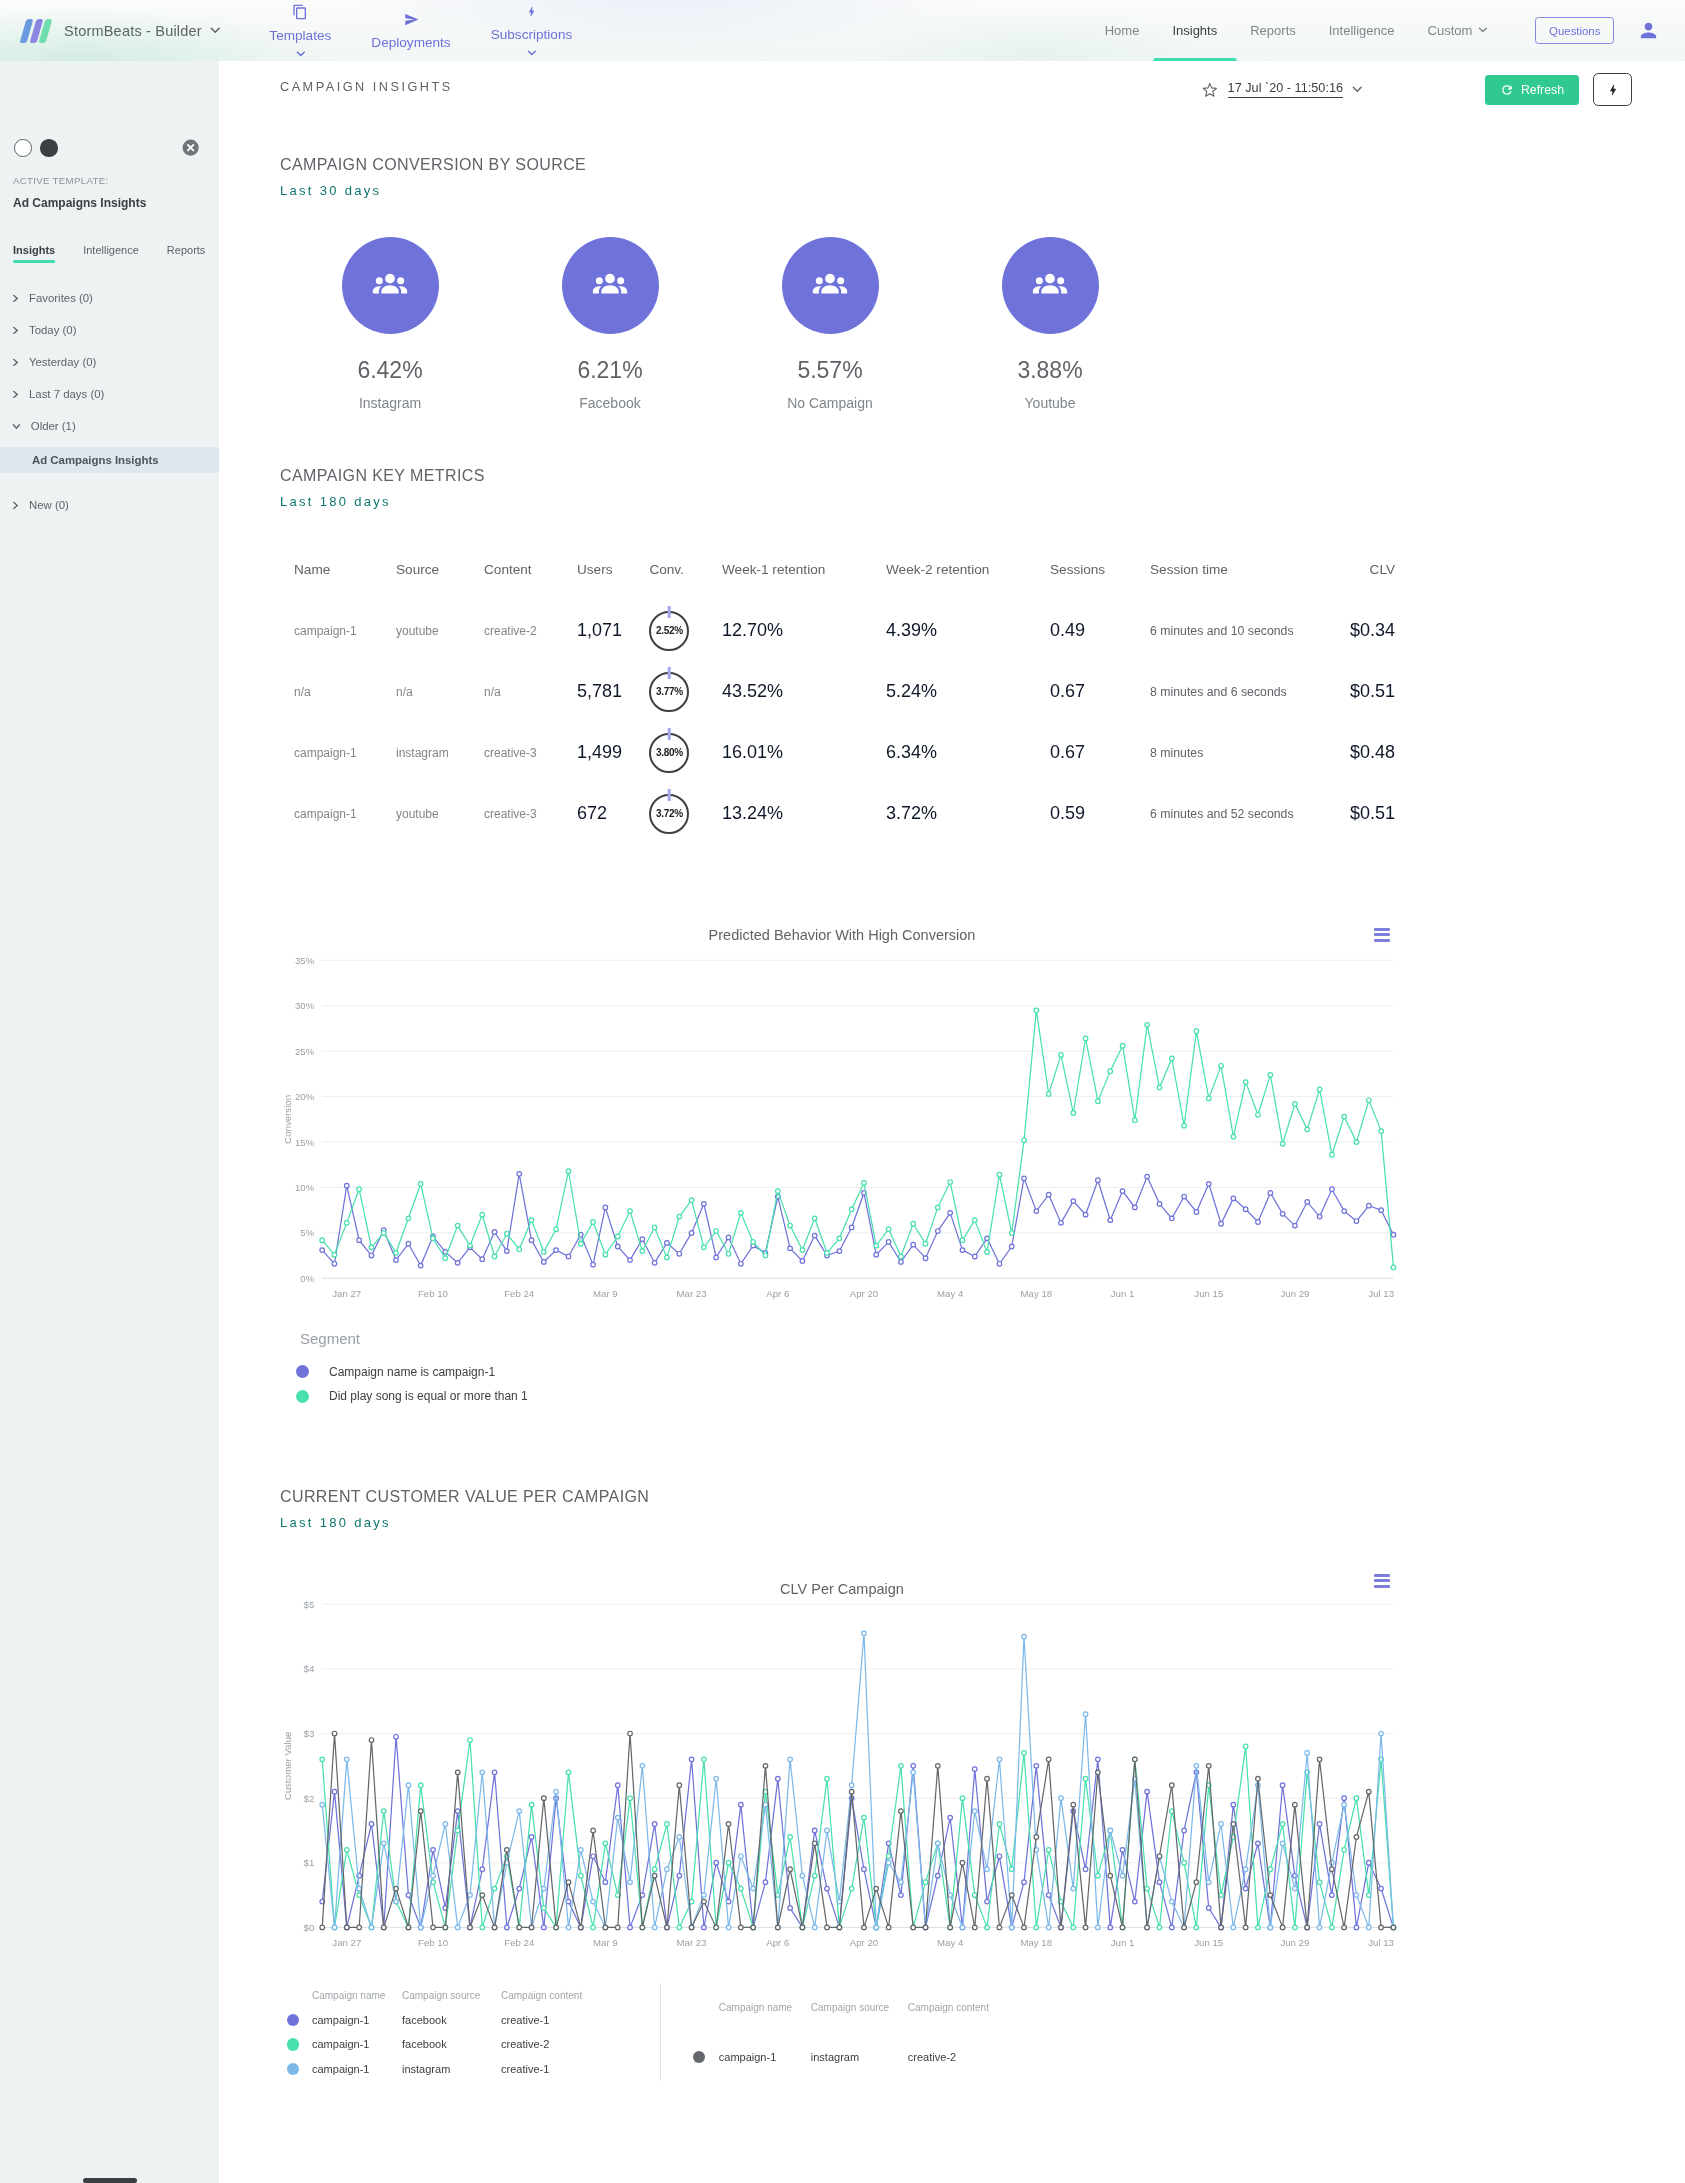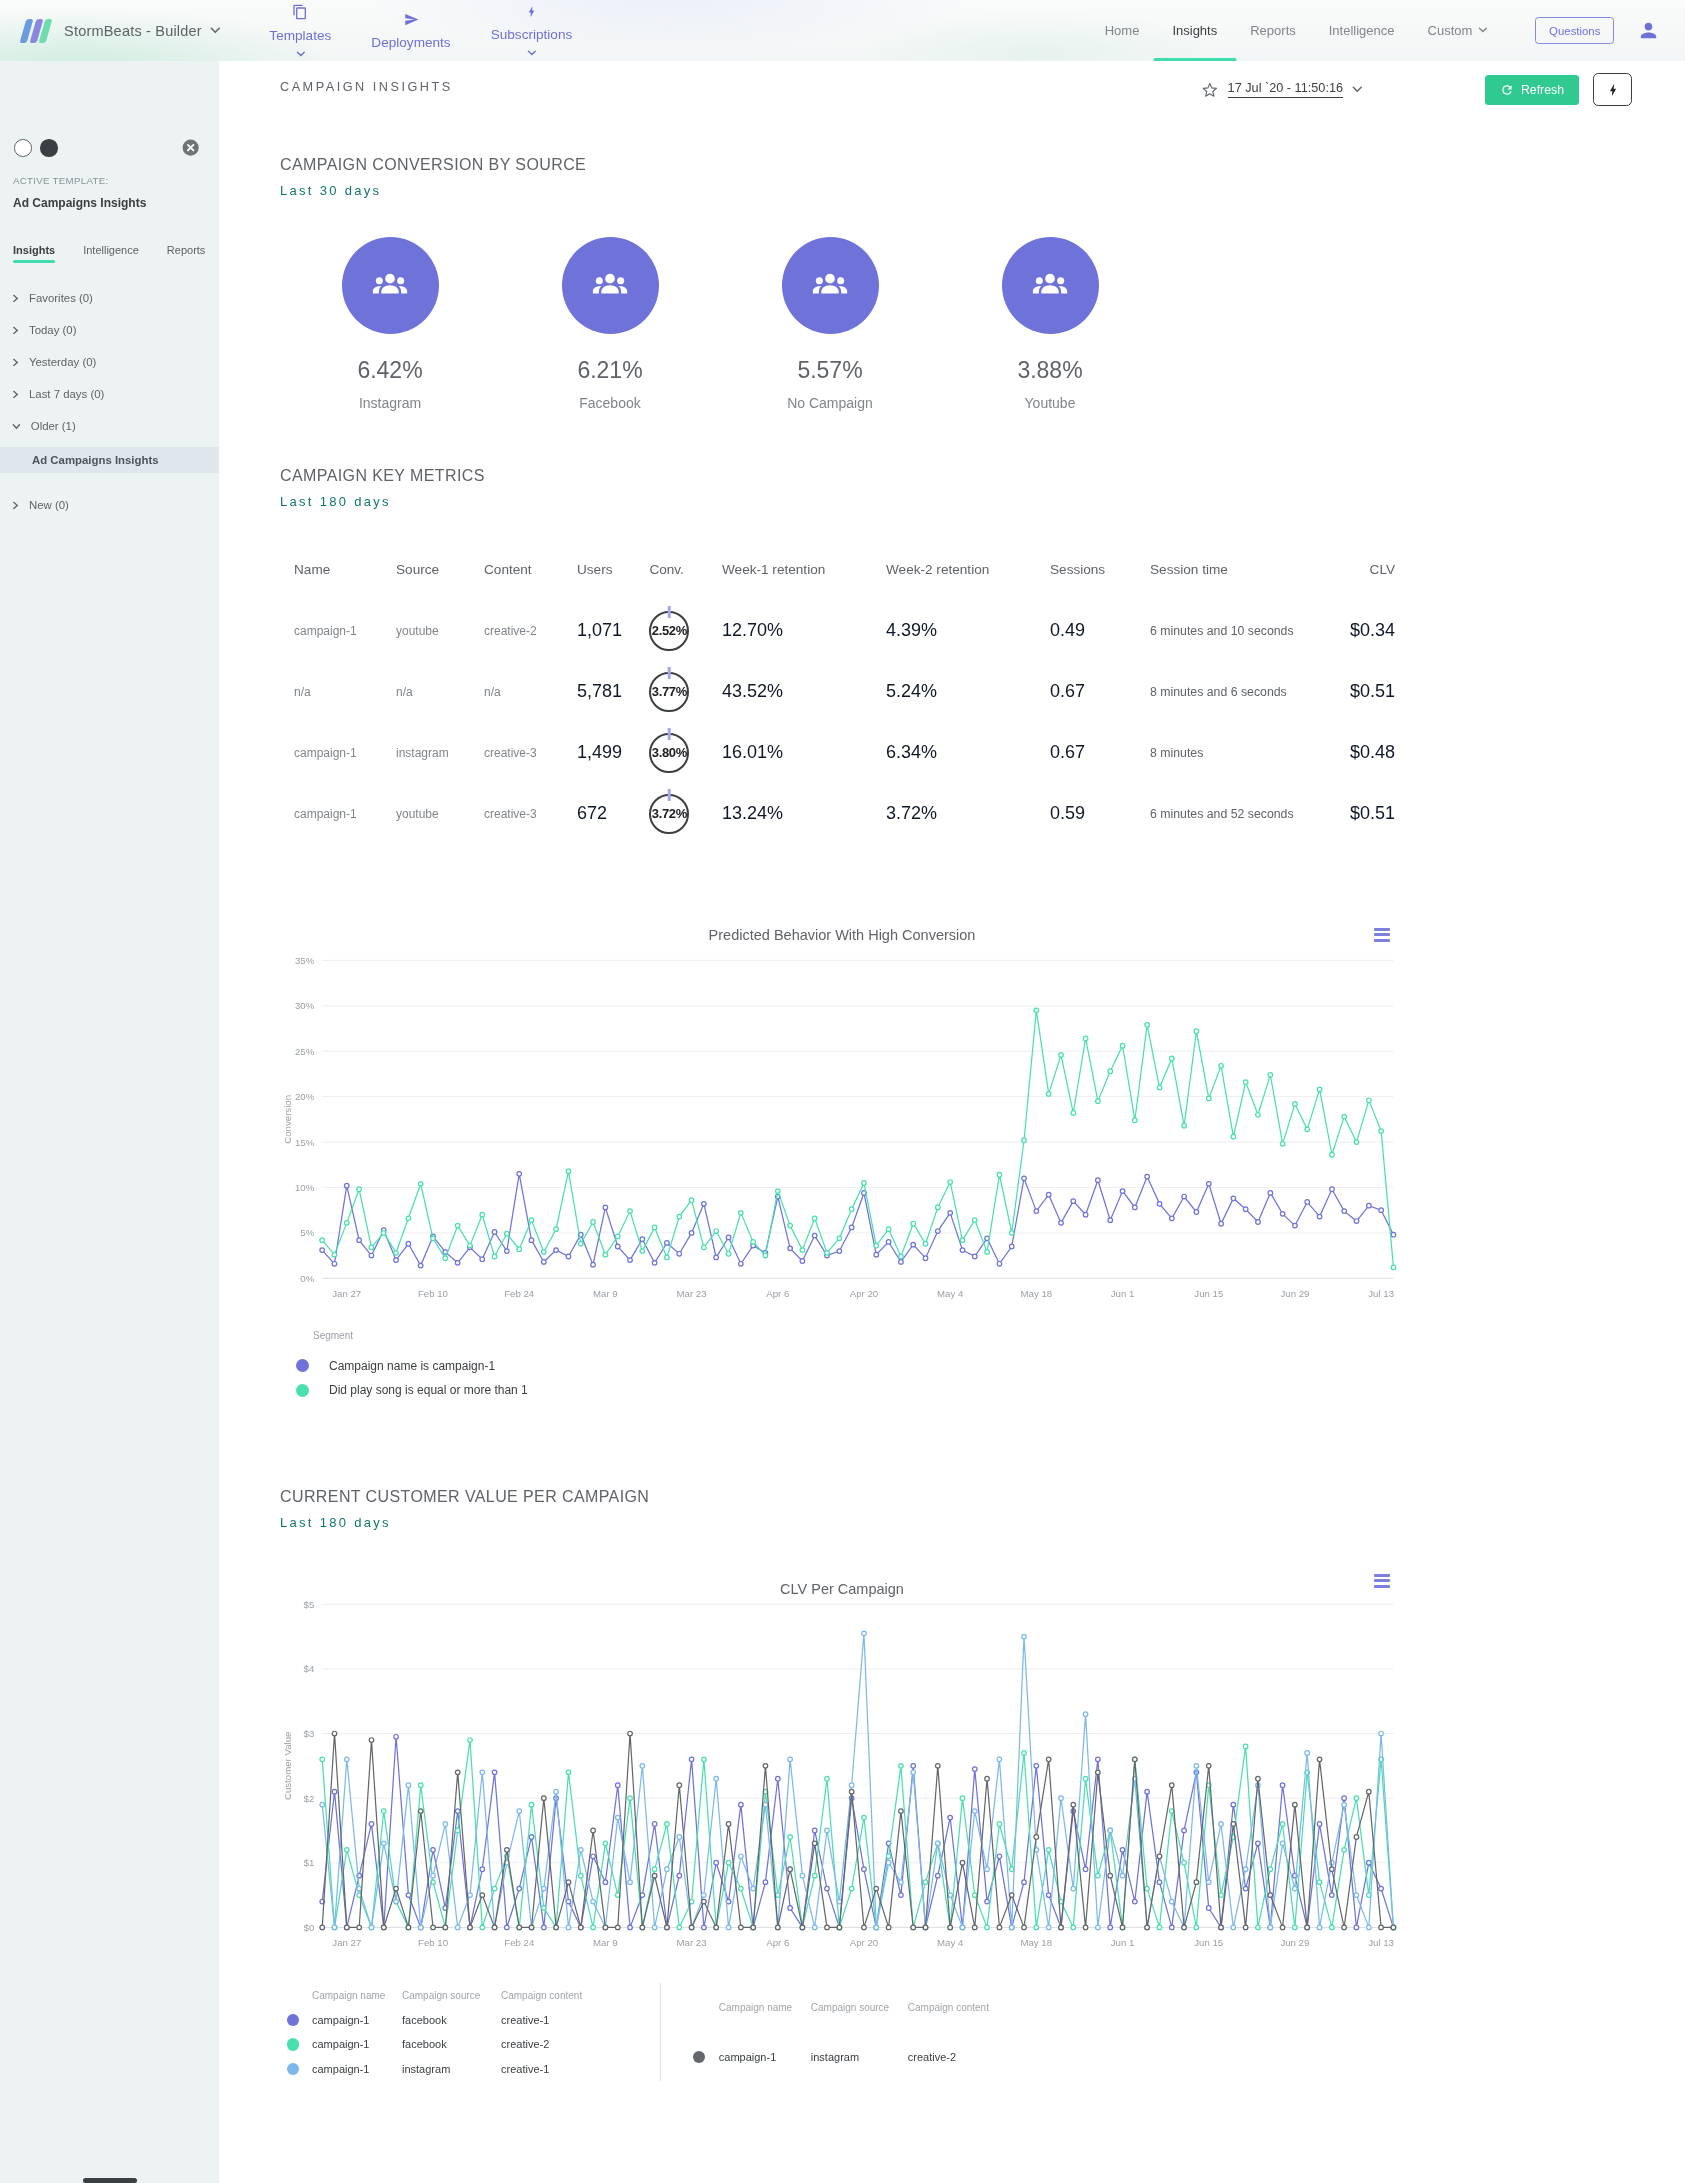--- a/index.html
+++ b/index.html
@@ -85,34 +85,34 @@
   .t-body .t-row { height:61px; }
   .c1,.c2,.c3,.c4 { padding-left:14px; } .c5 { padding-left:11.4px; }
   .c10 { text-align:right; }
   .cell-dim { font-size:12px; color:#80868b; }
   .cell-name { display:inline-block; width:70px; line-height:1.5; }
   .cell-num { font-size:18px; color:#0f172a; }
   .cell-time { font-size:12.3px; color:#5f6368; }
   .gauge { position:relative; width:40px; height:40px; border:2.2px solid #3c4043; border-radius:50%;
     display:flex; align-items:center; justify-content:center; background:#fff; }
   .gauge-tick { position:absolute; top:-7px; left:50%; transform:translateX(-50%); width:2.6px; height:12.3px; background:#a3a8ee; }
-  .gauge-val { font-size:13px; font-weight:bold; color:#202124; letter-spacing:-0.3px; }
+  .gauge-val { font-size:10px; font-weight:bold; color:#202124; letter-spacing:-0.3px; }
 
   
   .chart-title { position:absolute; width:1124px; text-align:center; font-size:14.5px; color:#5f6368; }
   .ct1 { left:61px; top:866px; } .ct2 { left:61px; top:1512px;margin-top:8px; }
   .chart-menu { position:absolute; left:1155px; display:flex; flex-direction:column; gap:2.2px; cursor:pointer; }
   .chart-menu span { width:16px; height:3.1px; background:#7c80dc; border-radius:0.9px; }
   .cm1 { top:867px; } .cm2 { top:1513px; }
   .chart-box { position:absolute; left:61px; }
   .cb1 { top:887px; } .cb2 { top:1531px; }
 
   
   .seg-legend { position:absolute; left:61px; top:1269px; }
-  .seg-title { font-size:10px; color:#9aa0a6; margin-left:33px; margin-bottom:12.3px; }
+  .seg-title { font-size:15px; color:#9aa0a6; margin-left:20px; margin-bottom:12.3px; }
   .seg-item { display:flex; align-items:center; height:24.6px; gap:20px; }
   .seg-dot { width:13px; height:13px; border-radius:50%; margin-left:16px; }
   .seg-label { font-size:12px; color:#3c4043; }
 
   
   .clv-legend { position:absolute; left:61px; top:1922px; display:flex; }
   .clv-group { display:grid; grid-template-columns:32px 90px 99px 140px; align-items:center; row-gap:0; }
   .clv-group .lg-cell { height:24.6px; display:flex; align-items:center; }
   .lg-head { font-size:10px; color:#a0a6ab; }
   .lg-text { font-size:11px; color:#3c4043; }

